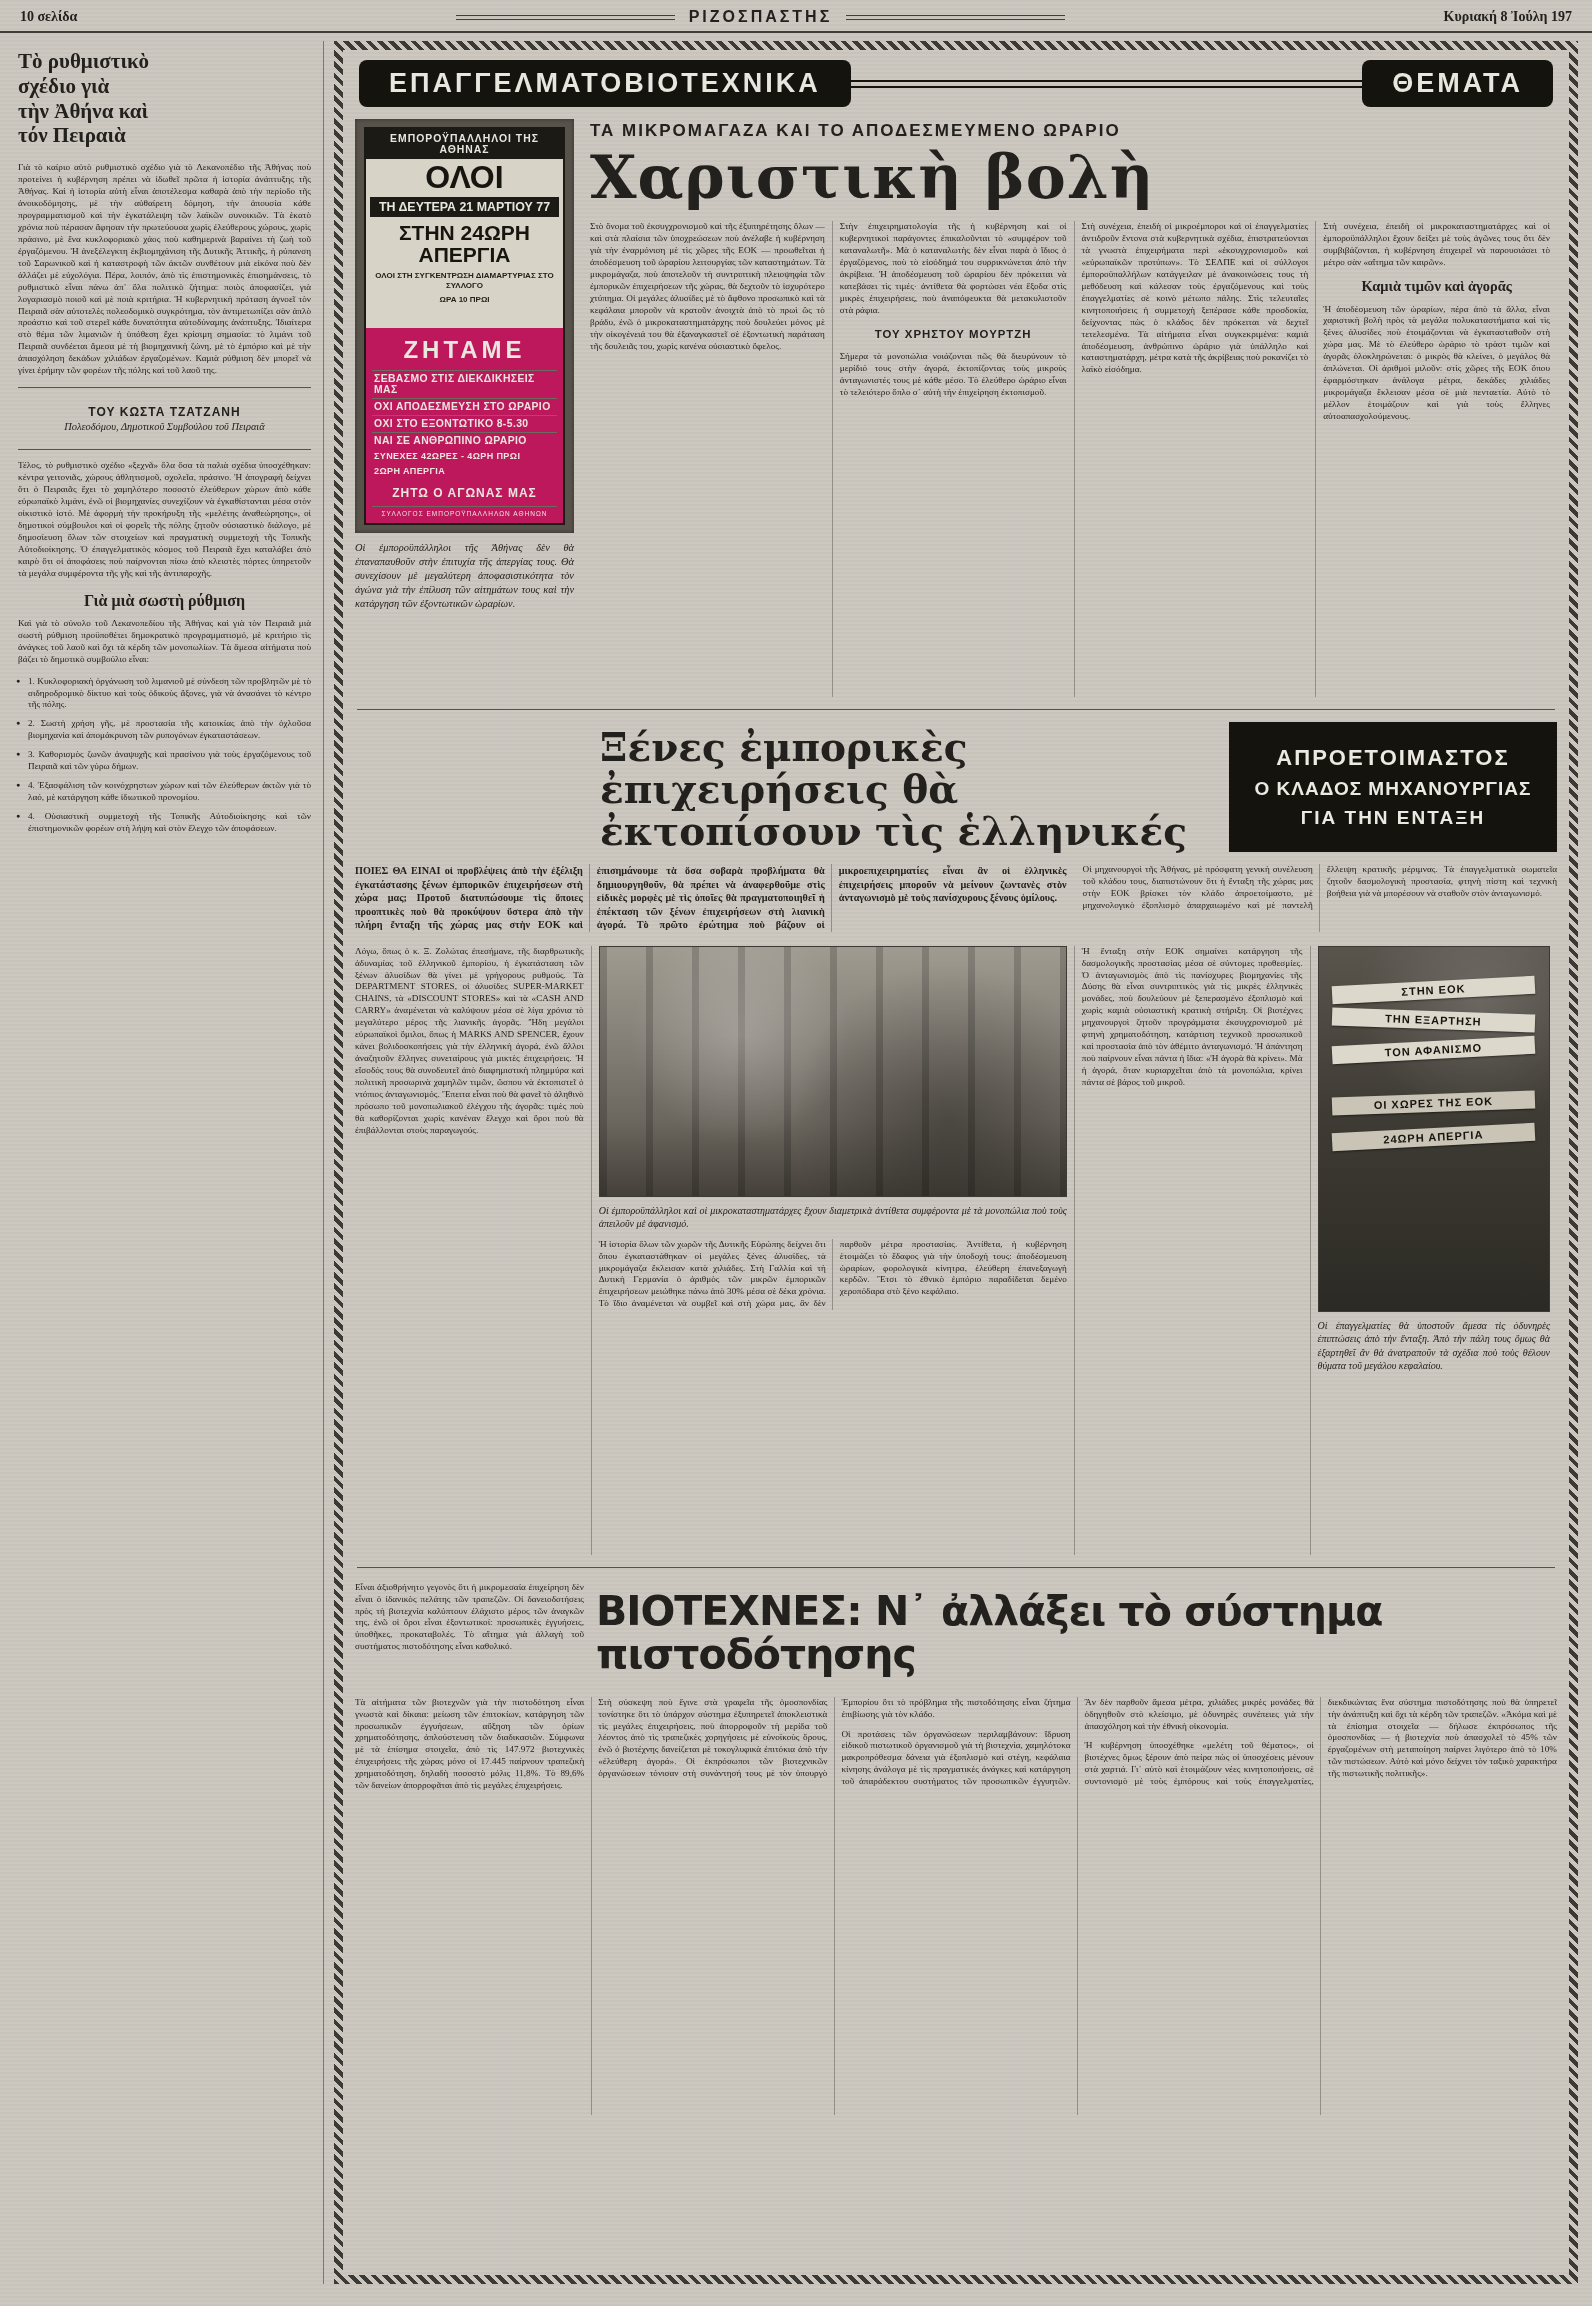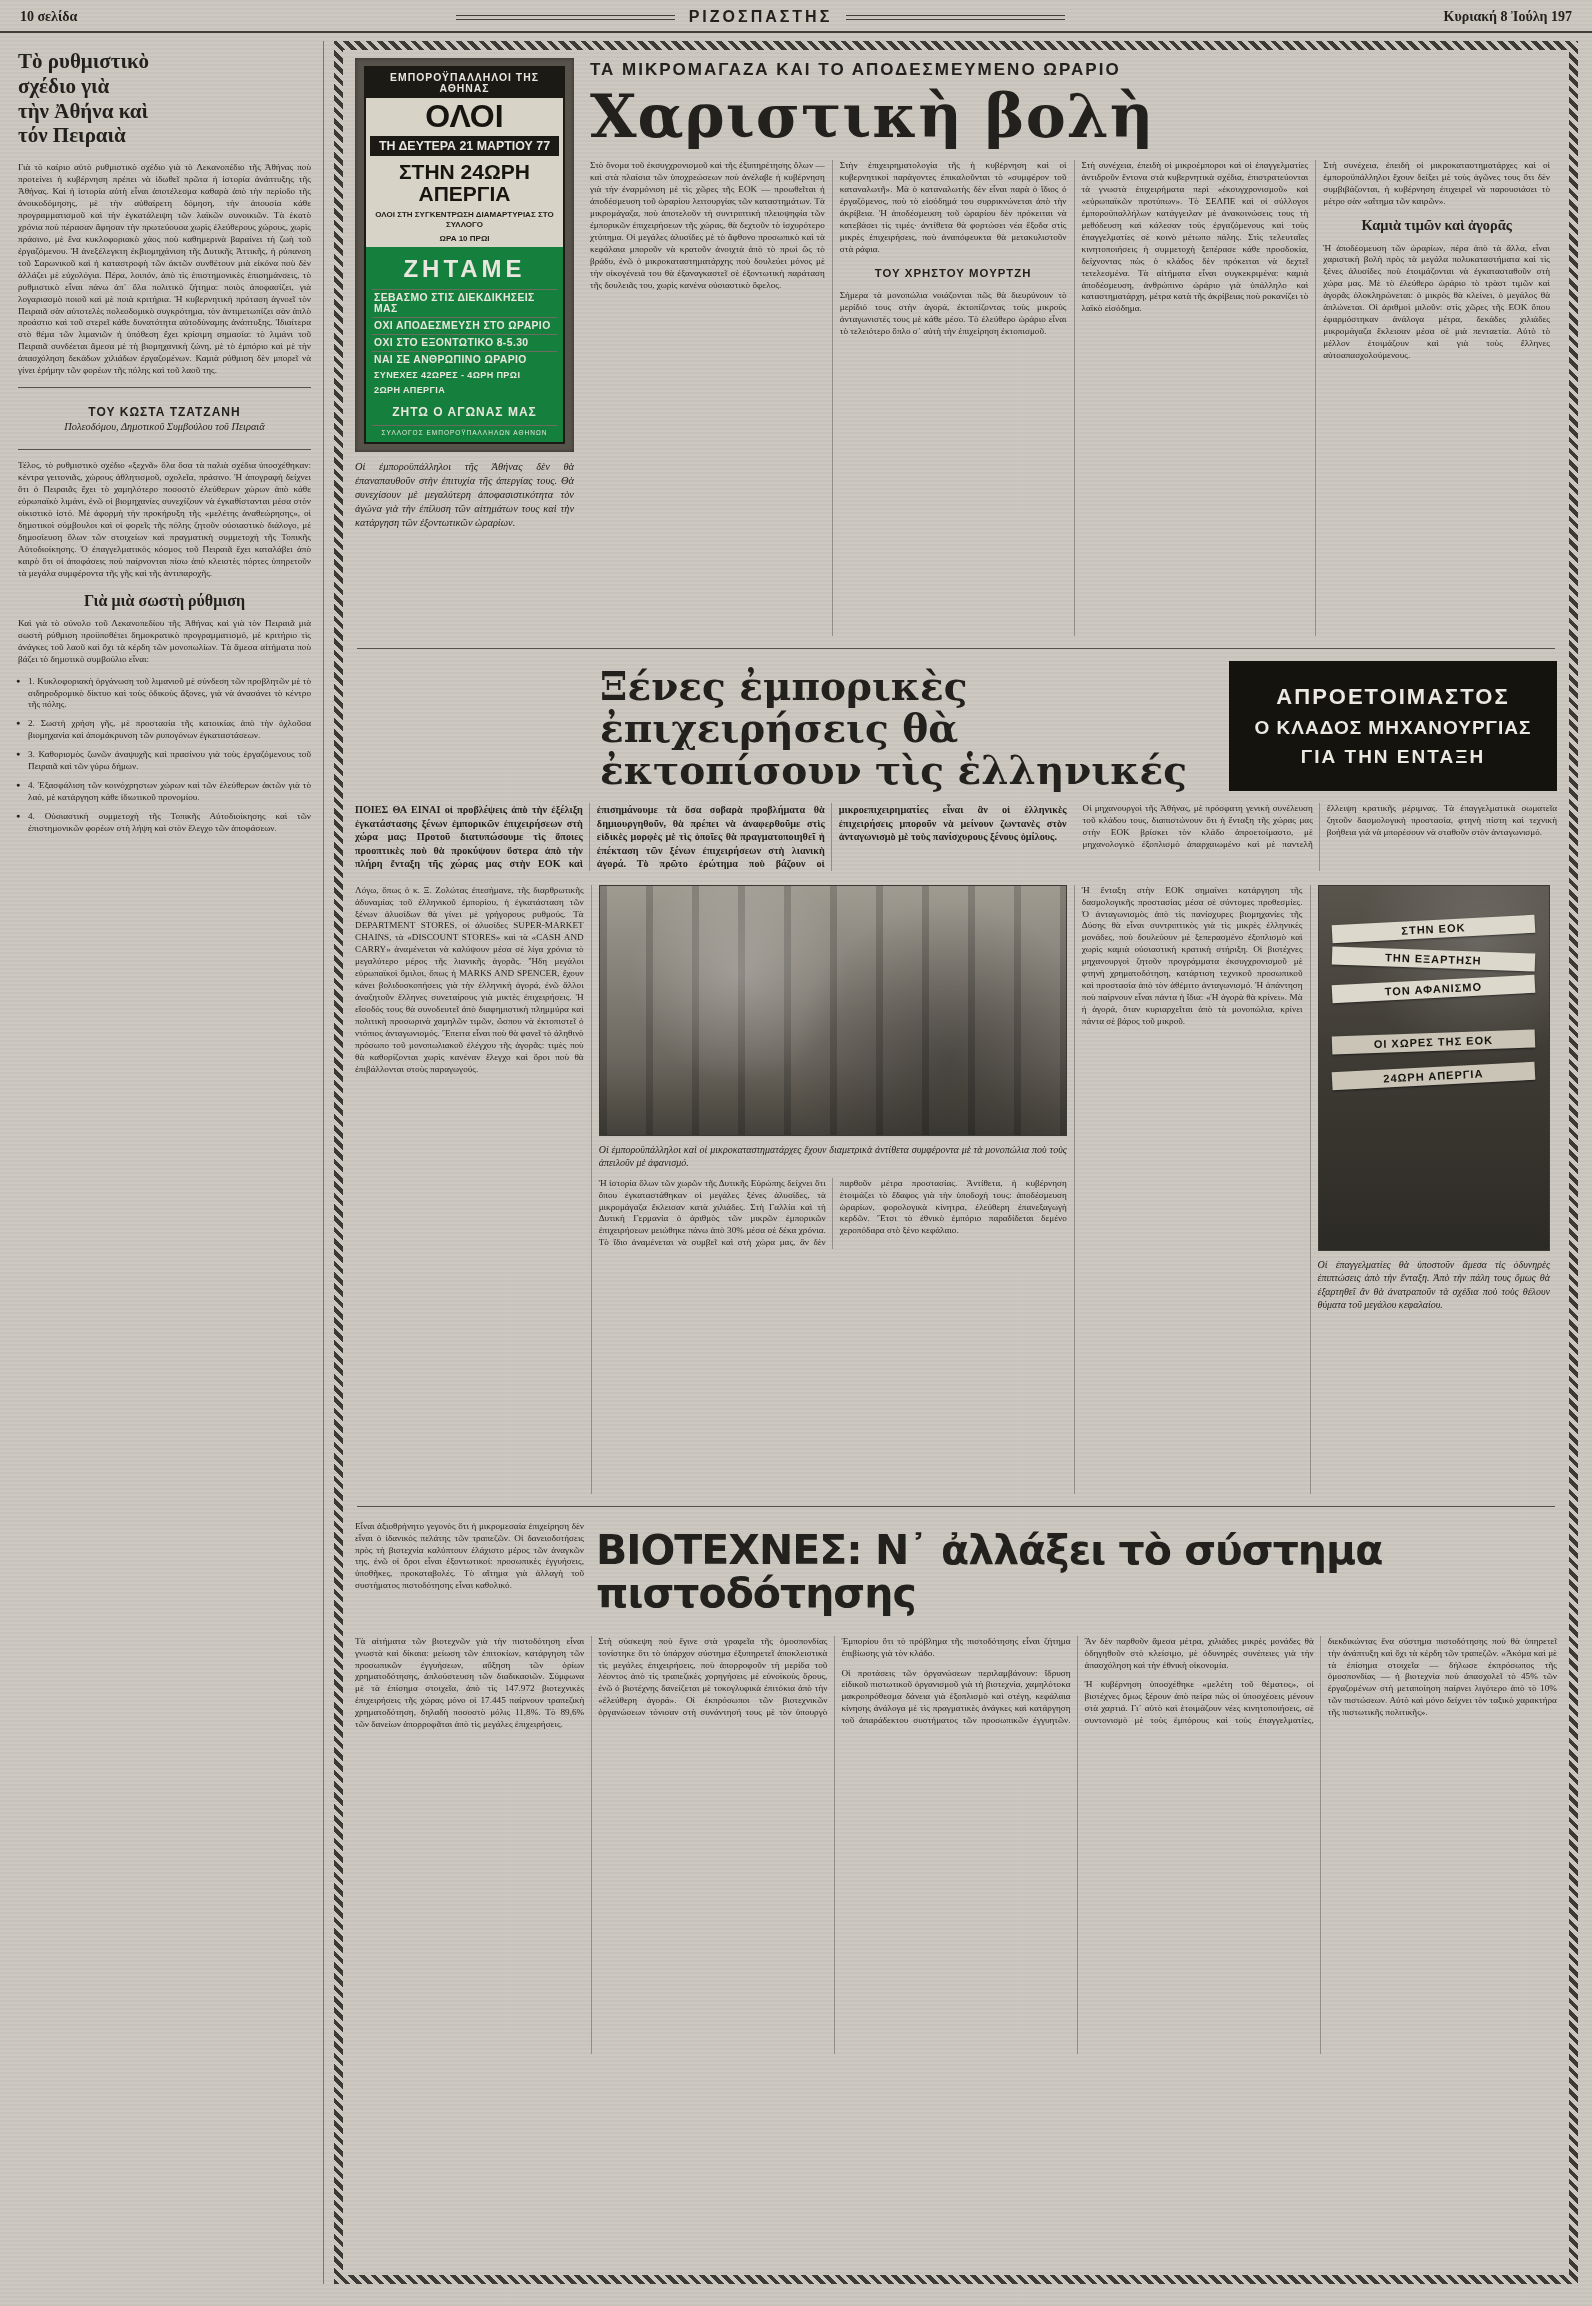--- a/index.html
+++ b/index.html
@@ -41,21 +41,21 @@
   .banner-link { flex:1; height:8px; border-top:2px solid #14130e; border-bottom:2px solid #14130e; margin:0 -6px; }
   
   .top-article { display:grid; grid-template-columns:219px 1fr; column-gap:16px; }
   .poster-photo { background:#57534b; padding:8px 9px; box-shadow:0 0 4px rgba(0,0,0,.4) inset; }
   .poster { background:#d8d3c7; border:2px solid #1b1a15; text-align:center; font-family:"Liberation Sans", sans-serif; }
   .p-header { background:#1b1a15; color:#e9e6de; font-weight:bold; font-size:10.4px; padding:4px 2px; letter-spacing:1px; }
   .p-oloi { font-weight:bold; font-size:32px; color:#16150f; line-height:1.05; padding-top:2px; }
   .p-date { background:#1b1a15; color:#e9e6de; font-weight:bold; font-size:12.4px; padding:3px 0; margin:2px 4px; }
   .p-strike { font-weight:bold; font-size:21px; color:#16150f; line-height:1.05; padding:3px 2px; }
   .p-small { font-size:8px; font-weight:bold; color:#23211a; padding:2px 6px; line-height:1.3; }
-  .p-dark { background:#15803d; color:#e9e6de; margin-top:0; padding:8px 6px 6px; }
+  .p-dark { background:#be185d; color:#e9e6de; margin-top:20px; padding:8px 6px 6px; }
   .p-zitame { font-weight:bold; font-size:24px; letter-spacing:4px; margin-bottom:6px; }
   .p-demand { font-size:9px; font-weight:bold; text-align:left; padding:2.5px 2px; letter-spacing:0.4px; }
   .p-demand.big { font-size:10.4px; border-top:1px solid #6d6a60; }
   .p-zito { font-weight:bold; font-size:12px; margin-top:7px; letter-spacing:1px; }
   .p-footer { font-size:6.5px; margin-top:6px; border-top:1px solid #6d6a60; padding-top:3px; letter-spacing:1px; }
   .poster-caption { font-size:10.4px; font-style:italic; line-height:1.35; text-align:justify; margin-top:8px; }
   .t-right { display:flex; flex-direction:column; }
   .kicker { font-family:"Liberation Sans", sans-serif; font-weight:bold; font-size:17px; letter-spacing:2px; margin:2px 0 6px; }
   .headline { font-family:"DejaVu Serif", serif; font-weight:bold; font-size:60px; line-height:1; letter-spacing:1px; margin:0 0 14px; }
   .t-cols { display:grid; grid-template-columns:repeat(4,1fr); height:476px; overflow:hidden; }
@@ -136,20 +136,25 @@
         <li>1. Κυκλοφοριακὴ ὀργάνωση τοῦ λιμανιοῦ μὲ σύνδεση τῶν προβλητῶν μὲ τὸ σιδηροδρομικὸ δίκτυο καὶ τοὺς ὁδικοὺς ἄξονες, γιὰ νὰ ἀνασάνει τὸ κέντρο τῆς πόλης.</li>
         <li>2. Σωστὴ χρήση γῆς, μὲ προστασία τῆς κατοικίας ἀπὸ τὴν ὀχλοῦσα βιομηχανία καὶ ἀπομάκρυνση τῶν ρυπογόνων ἐγκαταστάσεων.</li>
         <li>3. Καθορισμὸς ζωνῶν ἀναψυχῆς καὶ πρασίνου γιὰ τοὺς ἐργαζόμενους τοῦ Πειραιᾶ καὶ τῶν γύρω δήμων.</li>
         <li>4. Ἐξασφάλιση τῶν κοινόχρηστων χώρων καὶ τῶν ἐλεύθερων ἀκτῶν γιὰ τὸ λαό, μὲ κατάργηση κάθε ἰδιωτικοῦ προνομίου.</li>
         <li>4. Οὐσιαστικὴ συμμετοχὴ τῆς Τοπικῆς Αὐτοδιοίκησης καὶ τῶν ἐπιστημονικῶν φορέων στὴ λήψη καὶ στὸν ἔλεγχο τῶν ἀποφάσεων.</li>
       </ul>
     </aside>
 
     <main class="sectionbox">
 
+      <div class="banners">
+        <span class="banner">ΕΠΑΓΓΕΛΜΑΤΟΒΙΟΤΕΧΝΙΚΑ</span>
+        <span class="banner-link"></span>
+        <span class="banner">ΘΕΜΑΤΑ</span>
+      </div>
 
       <div class="top-article">
         <div class="poster-col">
           <div class="poster-photo">
             <div class="poster">
               <div class="p-header">ΕΜΠΟΡΟΫΠΑΛΛΗΛΟΙ ΤΗΣ ΑΘΗΝΑΣ</div>
               <div class="p-oloi">ΟΛΟΙ</div>
               <div class="p-date">ΤΗ ΔΕΥΤΕΡΑ 21 ΜΑΡΤΙΟΥ 77</div>
               <div class="p-strike">ΣΤΗΝ 24ΩΡΗ ΑΠΕΡΓΙΑ</div>
               <div class="p-small">ΟΛΟΙ ΣΤΗ ΣΥΓΚΕΝΤΡΩΣΗ ΔΙΑΜΑΡΤΥΡΙΑΣ ΣΤΟ ΣΥΛΛΟΓΟ</div>

